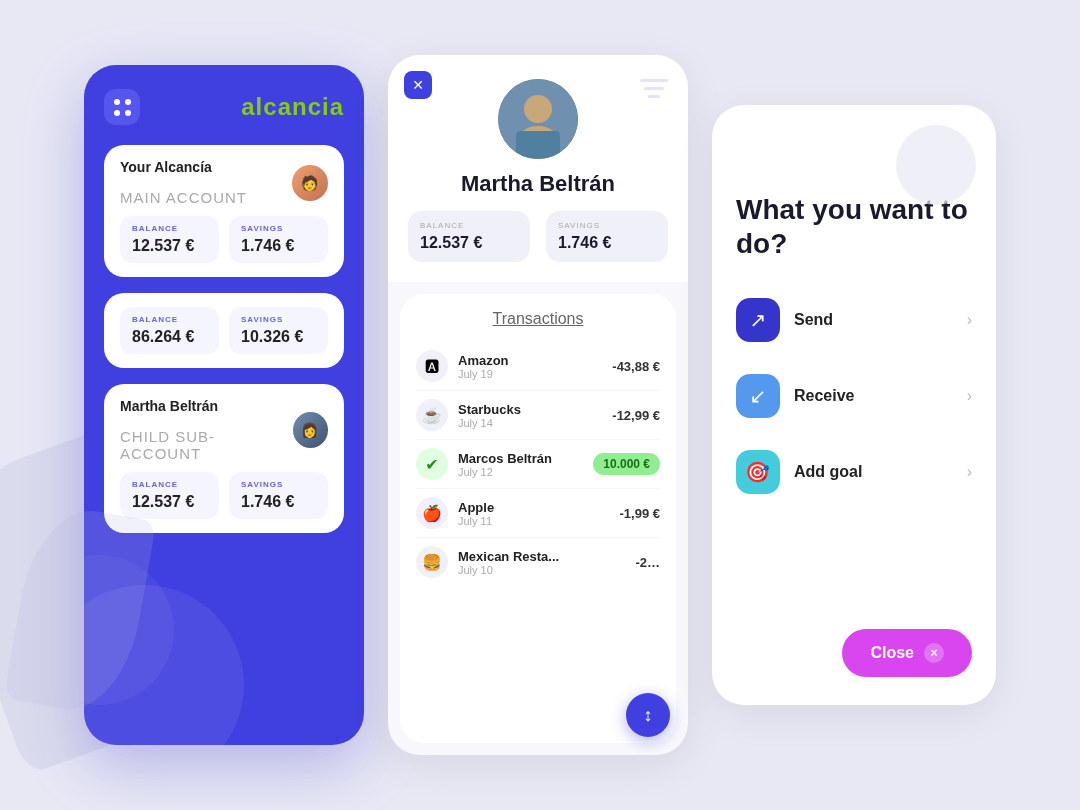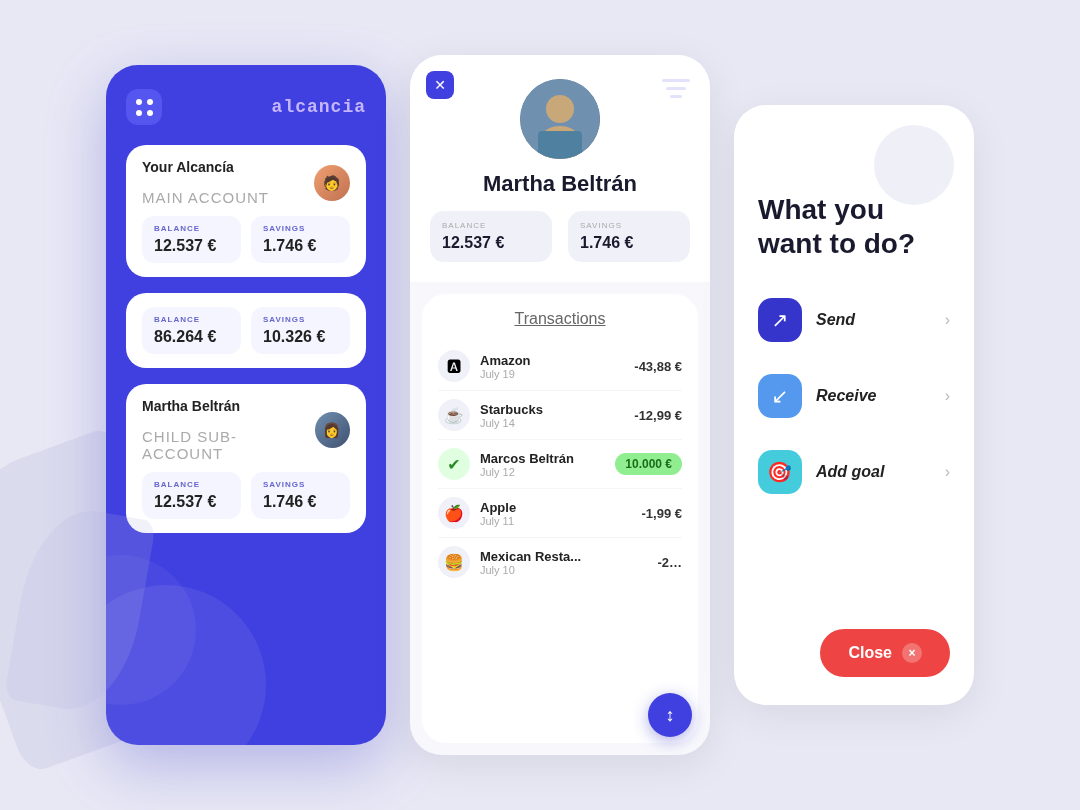--- a/index.html
+++ b/index.html
@@ -92,25 +92,24 @@
       padding: 10px;
     }
     .alcancia-dots span {
       width: 6px;
       height: 6px;
       background: white;
       border-radius: 50%;
       display: block;
     }
     .alcancia-title {
-      color: #c4b5fd;
-      font-size: 18px;
+      color: #84cc16;
+      font-size: 24px;
       font-weight: 600;
       letter-spacing: 1px;
-      font-family: Liberation Mono, monospace;
     }
 
     .account-card {
       background: white;
       border-radius: 20px;
       padding: 14px 16px;
     }
     .account-card-header {
       display: flex;
       justify-content: space-between;
@@ -329,21 +328,21 @@
       align-items: center;
       justify-content: center;
       color: white;
       font-size: 18px;
       cursor: pointer;
       box-shadow: 0 4px 16px rgba(60,60,200,0.4);
     }
 
     
     .panel-action {
-      width: 240px;
+      width: 284px;
       min-height: 600px;
       background: white;
       border-radius: 32px;
       padding: 28px 24px;
       display: flex;
       flex-direction: column;
       box-shadow: 0 10px 40px rgba(0,0,0,0.07);
       position: relative;
     }
     .action-bg-circle {
@@ -391,28 +390,27 @@
       font-size: 20px;
       color: white;
     }
     .action-icon.send { background: #3535cc; }
     .action-icon.receive { background: #5599ee; }
     .action-icon.goal { background: #44ccdd; }
     .action-label {
       font-size: 16px;
       font-weight: 600;
       color: #222;
-      font-style: italic;
     }
     .action-chevron {
       color: #bbb;
       font-size: 16px;
     }
     .close-action-btn {
-      background: #ef4444;
+      background: #d946ef;
       color: white;
       border: none;
       border-radius: 24px;
       padding: 14px 28px;
       font-size: 16px;
       font-weight: 600;
       cursor: pointer;
       display: flex;
       align-items: center;
       gap: 10px;

